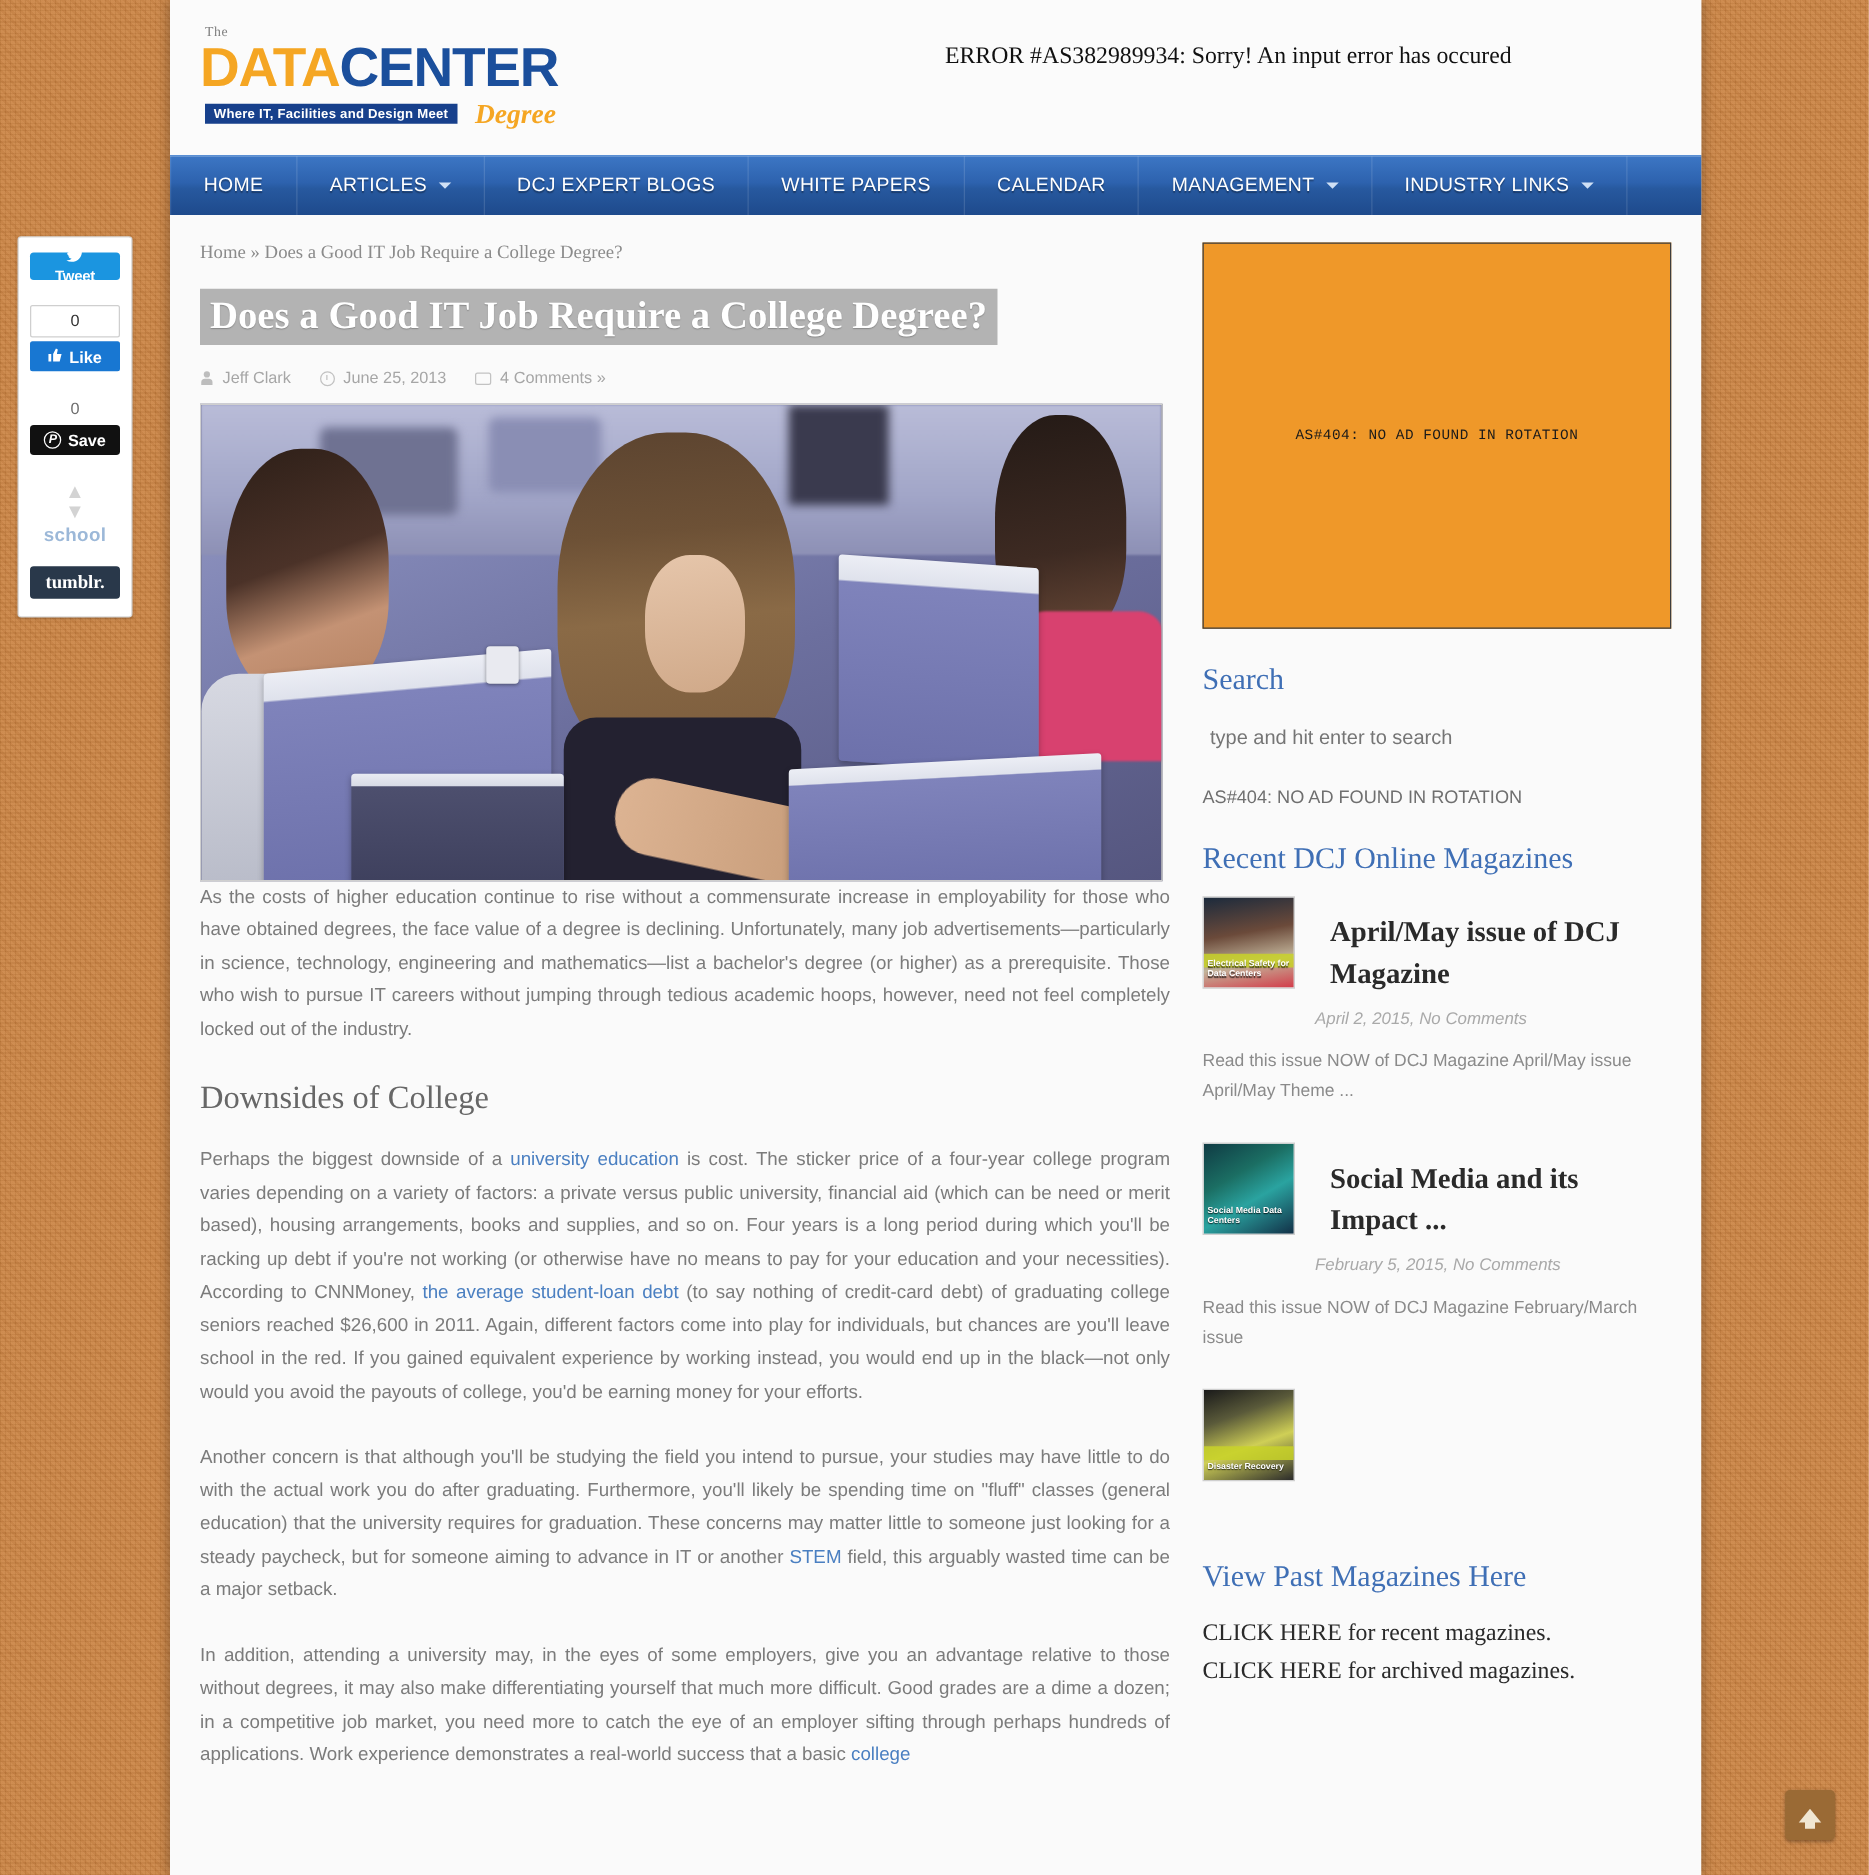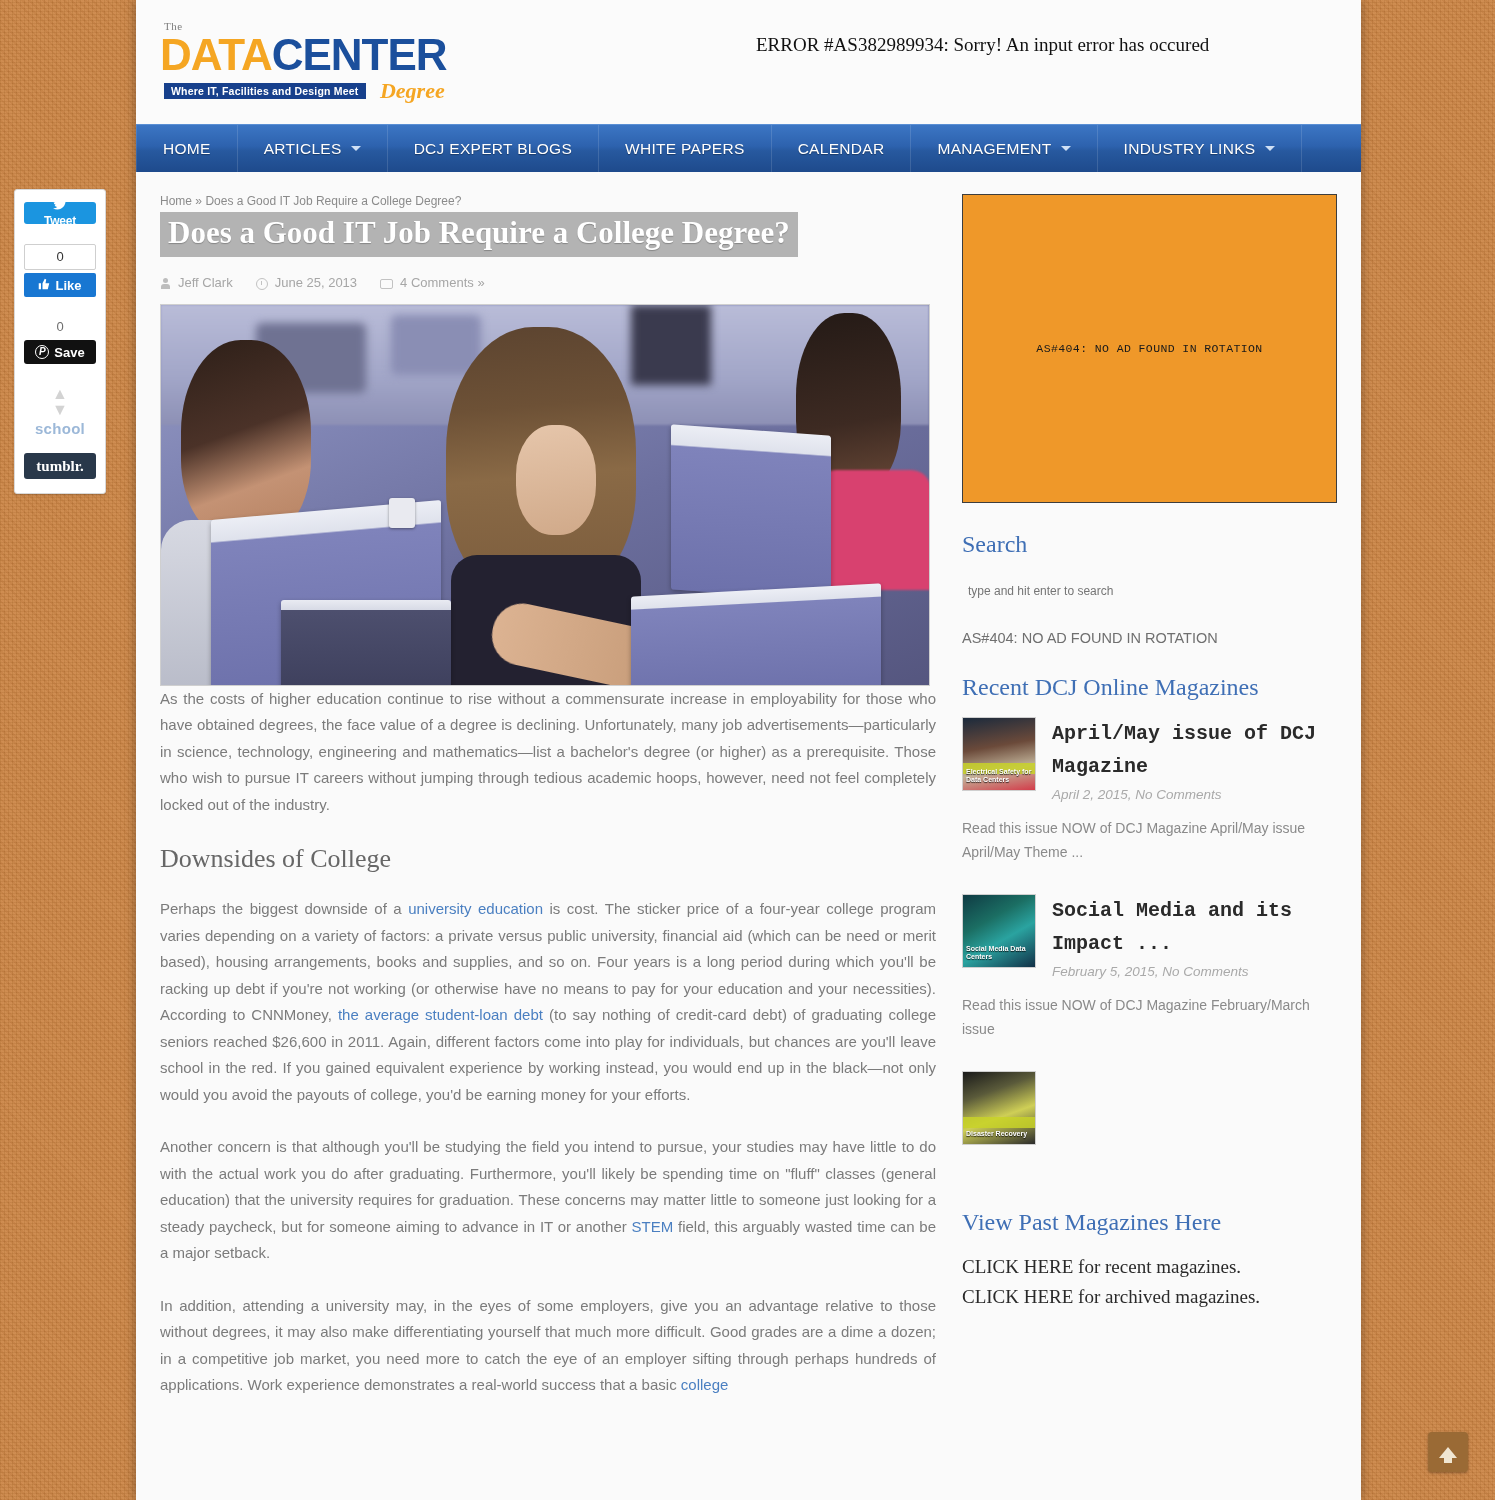--- a/index.html
+++ b/index.html
@@ -103,21 +103,21 @@
   .caret {
     width:0; height:0; border-left:5px solid transparent; border-right:5px solid transparent;
     border-top:5px solid #cfe0f5; display:inline-block;
   }
 
   
   #content { display:flex; padding:22px 24px 0 24px; gap:26px; }
   #main-col { width:785px; }
   #side-col { width:378px; }
 
-  #breadcrumb { font-size:12px; color:#8b8b8b; margin-bottom:4px; }
+  #breadcrumb { font-size:15px; color:#8b8b8b; margin-bottom:20px;font-family:Liberation Serif, serif; }
   #breadcrumb .crumb-home { color:#8b8b8b; }
 
   #post-title {
     display:inline-block; background:#b3b3b3; color:#fff;
     font-family:"Liberation Serif", serif; font-size:31px; line-height:1.18;
     padding:3px 8px 5px 8px; margin:0;
     text-shadow:0 1px 1px rgba(0,0,0,.25);
   }
 
   #post-meta {
@@ -191,34 +191,34 @@
     font-family:"Liberation Mono", monospace; font-size:11.5px; color:#1a1a1a;
     letter-spacing:.4px;
   }
   .widget { margin-top:28px; }
   .widget-title {
     font-family:"Liberation Serif", serif; font-size:24px; color:#3f6fb5;
     font-weight:normal; margin:0 0 16px 0;
   }
   .search-input {
     width:375px; height:34px; border:none; background:transparent;
-    font-size:12px; color:#701a75; padding:0 6px; outline:none;
+    font-size:16px; color:#701a75; padding:0 6px; outline:none;
     font-family:"Liberation Sans", sans-serif;
   }
   .sidebar-note { font-size:14.5px; color:#6f6f6f; margin-top:22px; }
 
   .mag-item { display:flex; gap:16px; margin-bottom:6px; }
   .mag-thumb {
     width:74px; height:74px; flex:0 0 74px; border:1px solid #cfcfcf;
     overflow:hidden; position:relative;
   }
   .mag-body { flex:1; }
   .mag-title {
-    font-family:Liberation Mono, monospace; font-size:20px; line-height:33px;
-    color:#2a2a2a; margin:0;
+    font-family:Liberation Serif, serif; font-size:23px; line-height:33px;
+    color:#2a2a2a; margin:12px;
   }
   .mag-date {
     font-size:13.5px; color:#a9a9a9; font-style:italic; margin-top:4px;
   }
   .mag-excerpt {
     font-size:14px; line-height:24px; color:#8a8a8a; margin:14px 0 0 0;
   }
   .mag-block { margin-bottom:30px; }
 
   .cta-line {

